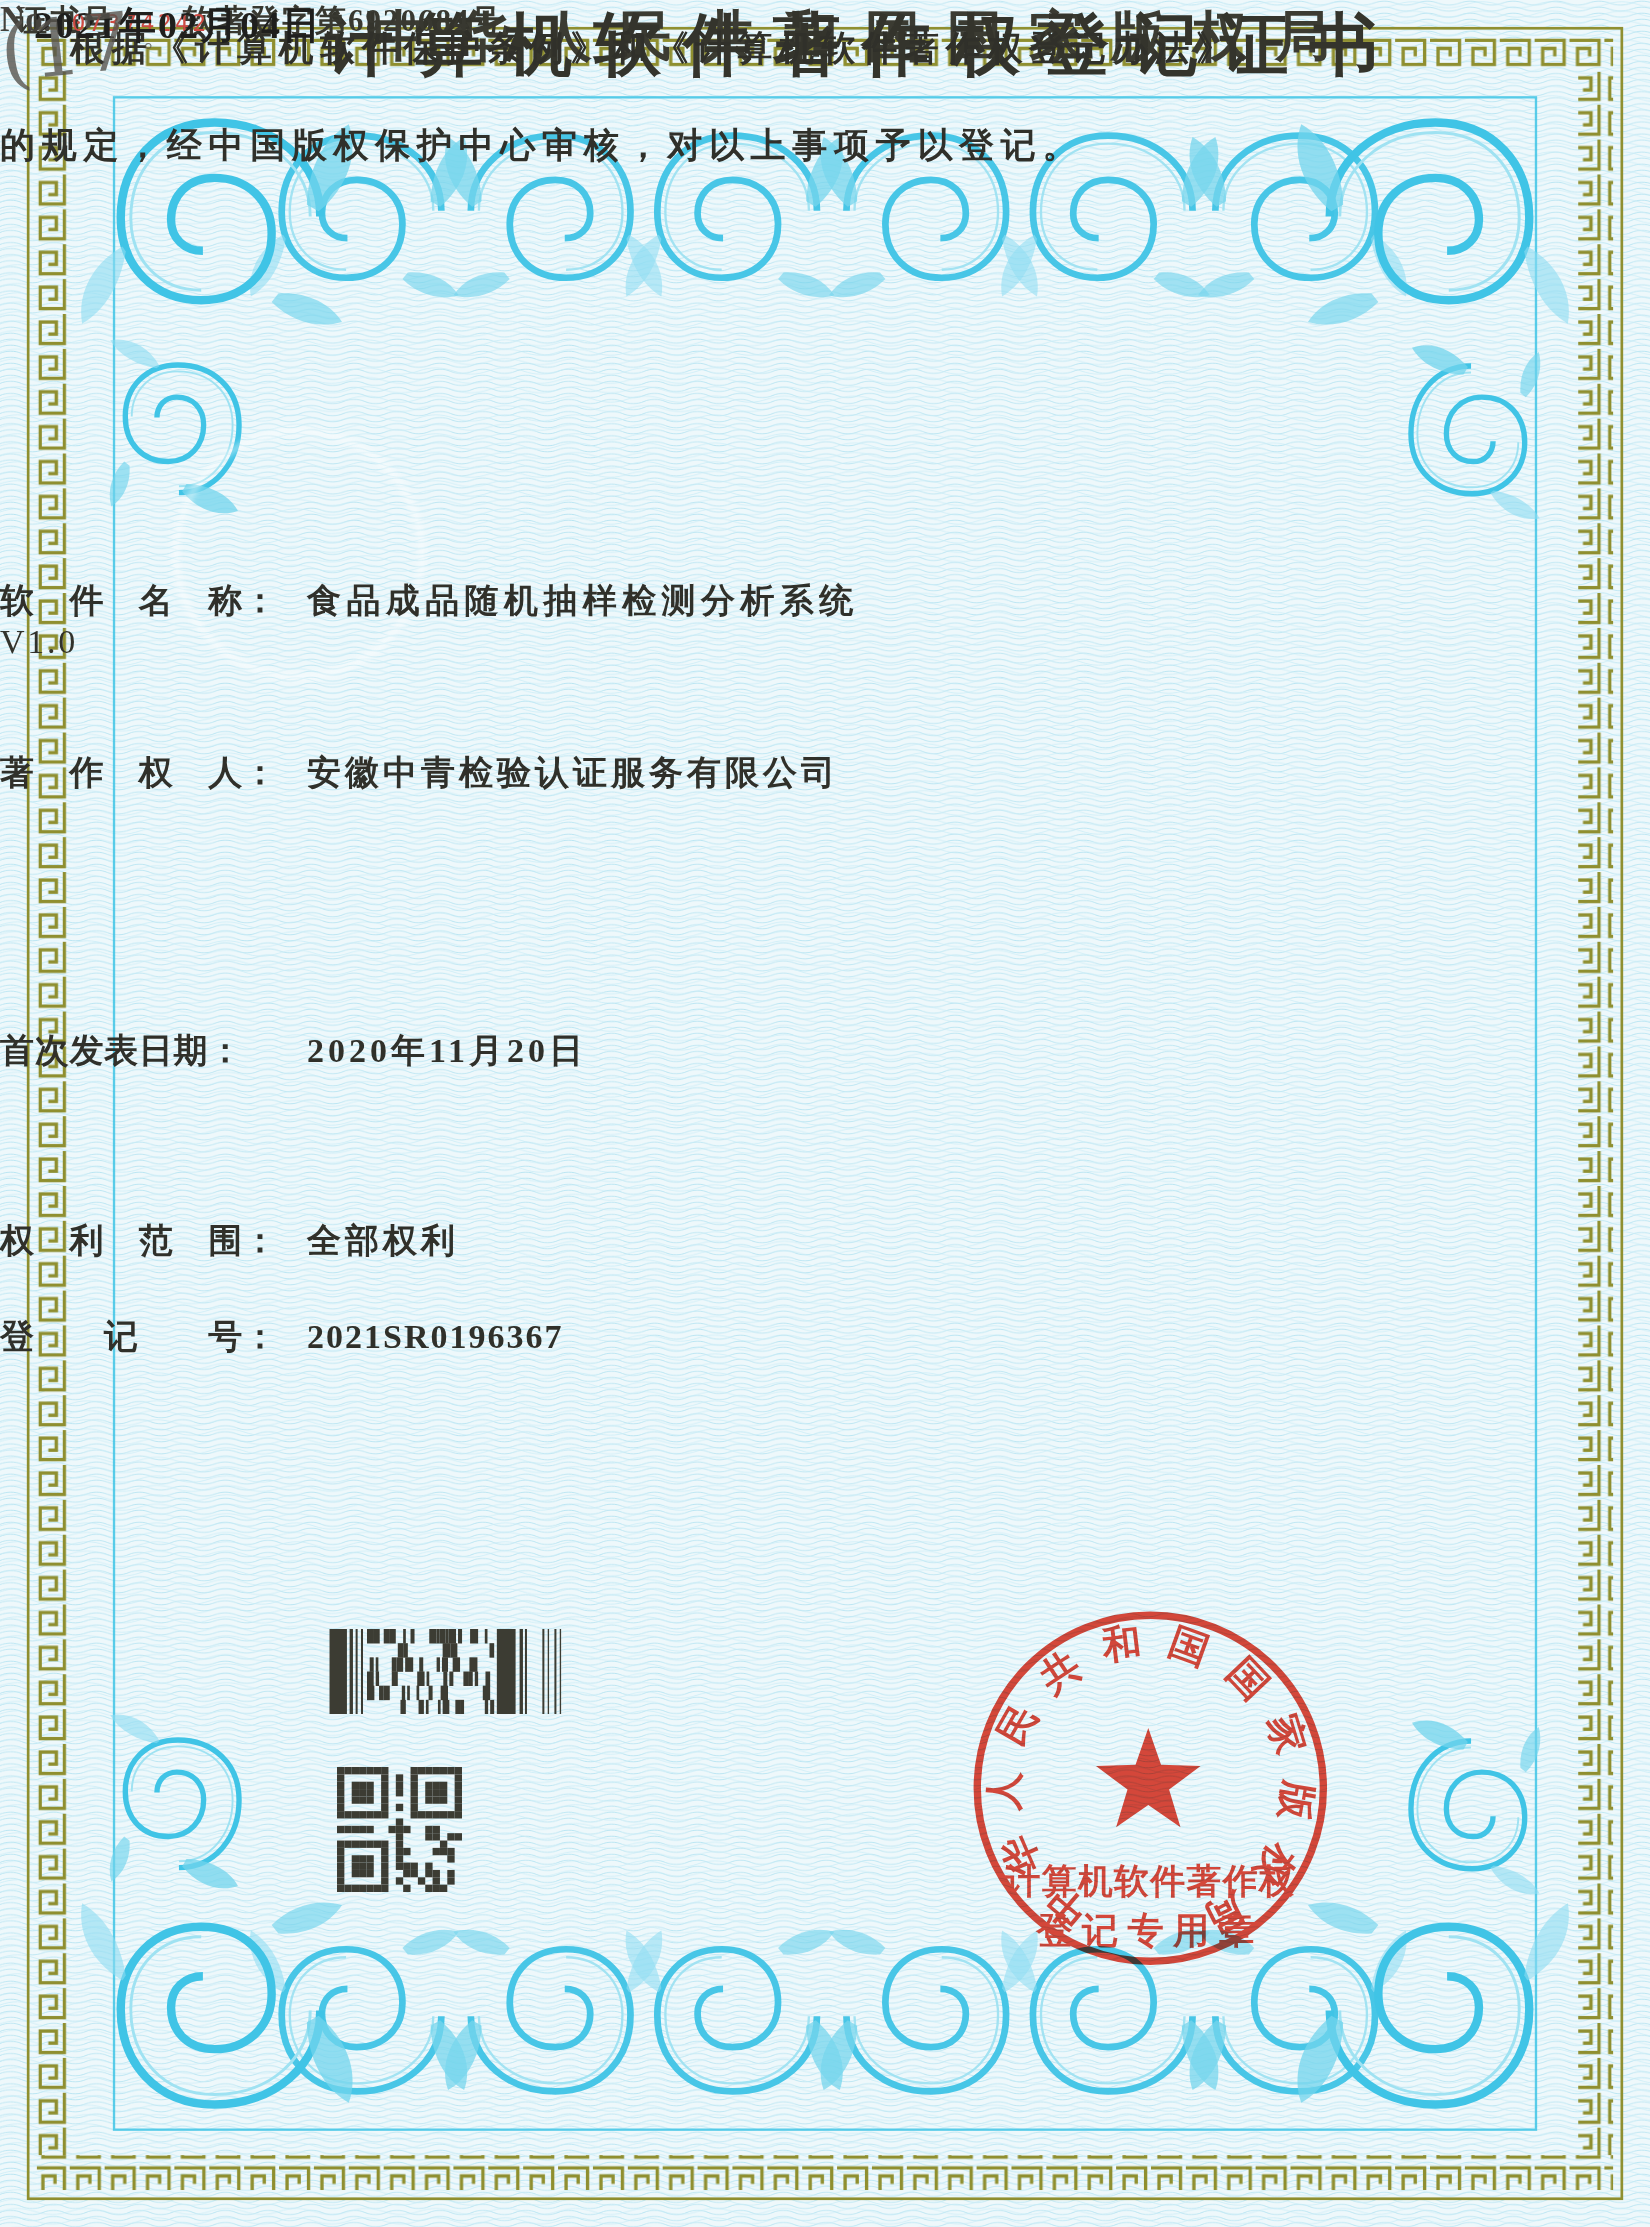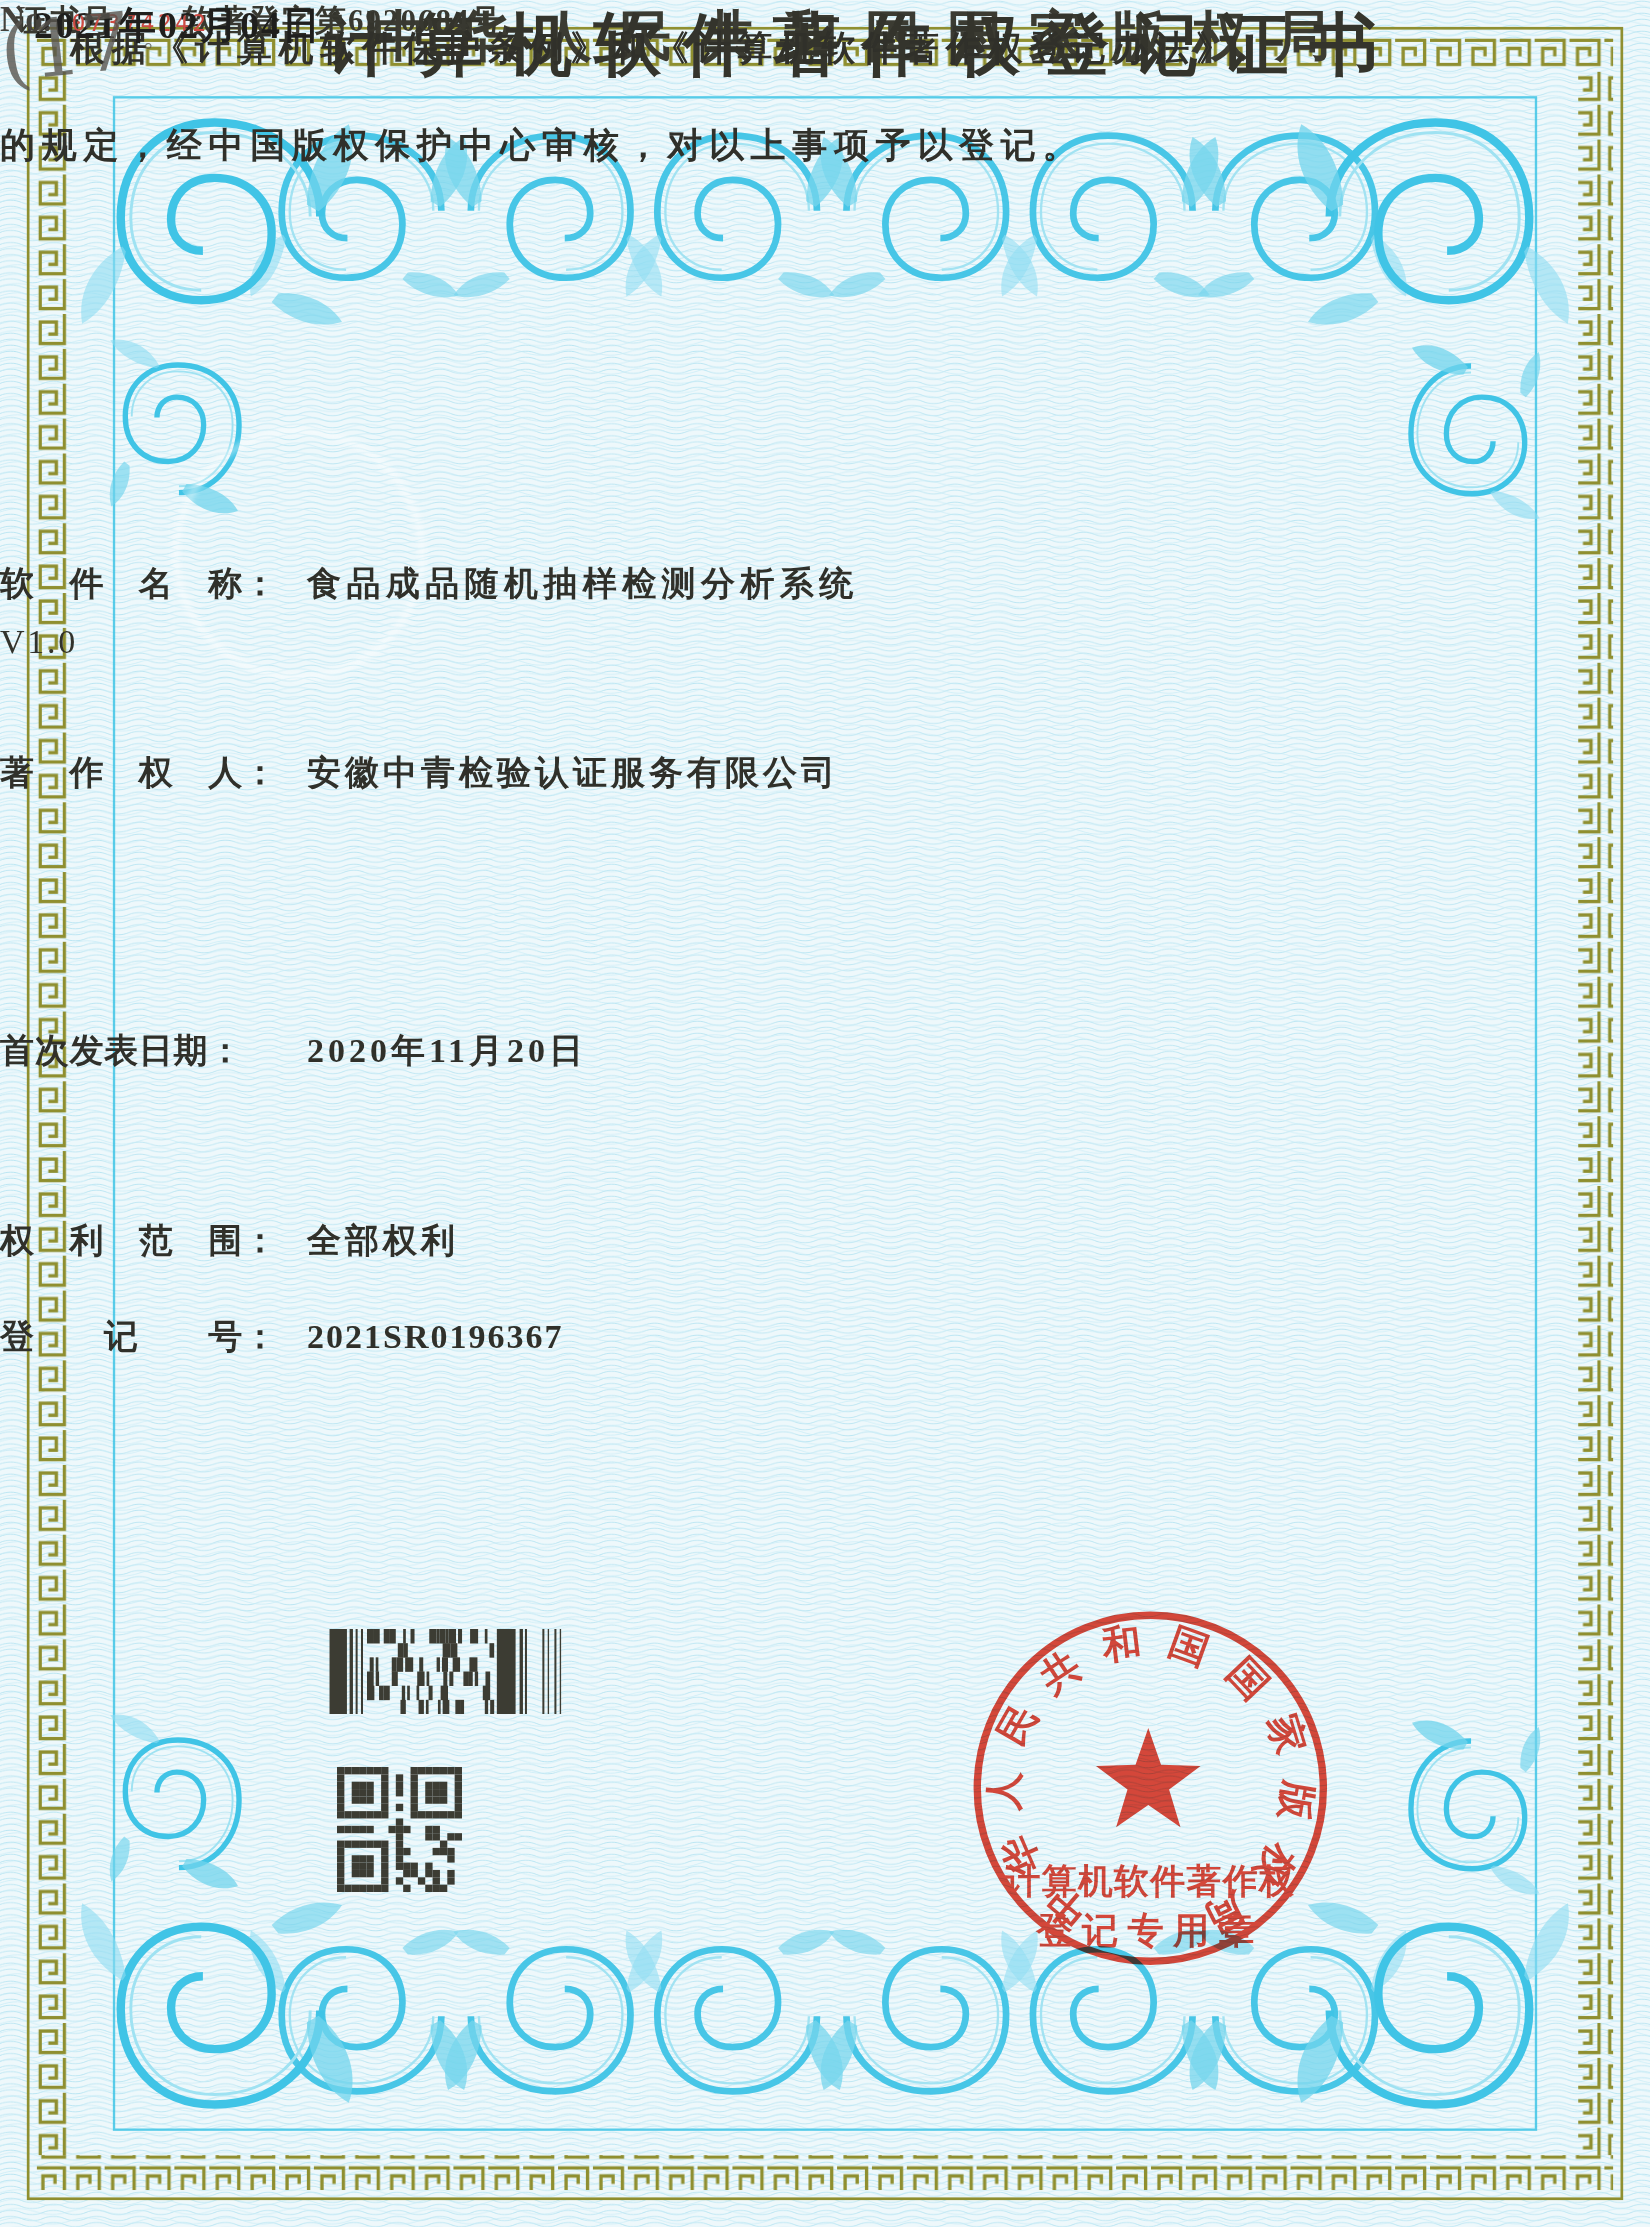--- a/index.html
+++ b/index.html
@@ -126,21 +126,21 @@
 
   <div class="embossed"></div>
 
   <div class="t authority">中华人民共和国国家版权局</div>
   <div class="t cert-title">计算机软件著作权登记证书</div>
 
   <div class="t certno">
     <span>证书号：</span><span class="v">软著登字第6920684号</span>
   </div>
 
-  <div class="row" style="top:561px">
+  <div class="row" style="top:578px">
     <span class="lbl">软　件　名　称：</span><span class="val" style="letter-spacing:5.4px">食品成品随机抽样检测分析系统</span>
   </div>
   <div class="v2" style="top:623px">V1.0</div>
 
   <div class="row" style="top:750px">
     <span class="lbl">著　作　权　人：</span><span class="val">安徽中青检验认证服务有限公司</span>
   </div>
 
 
   <div class="row" style="top:1028px">

